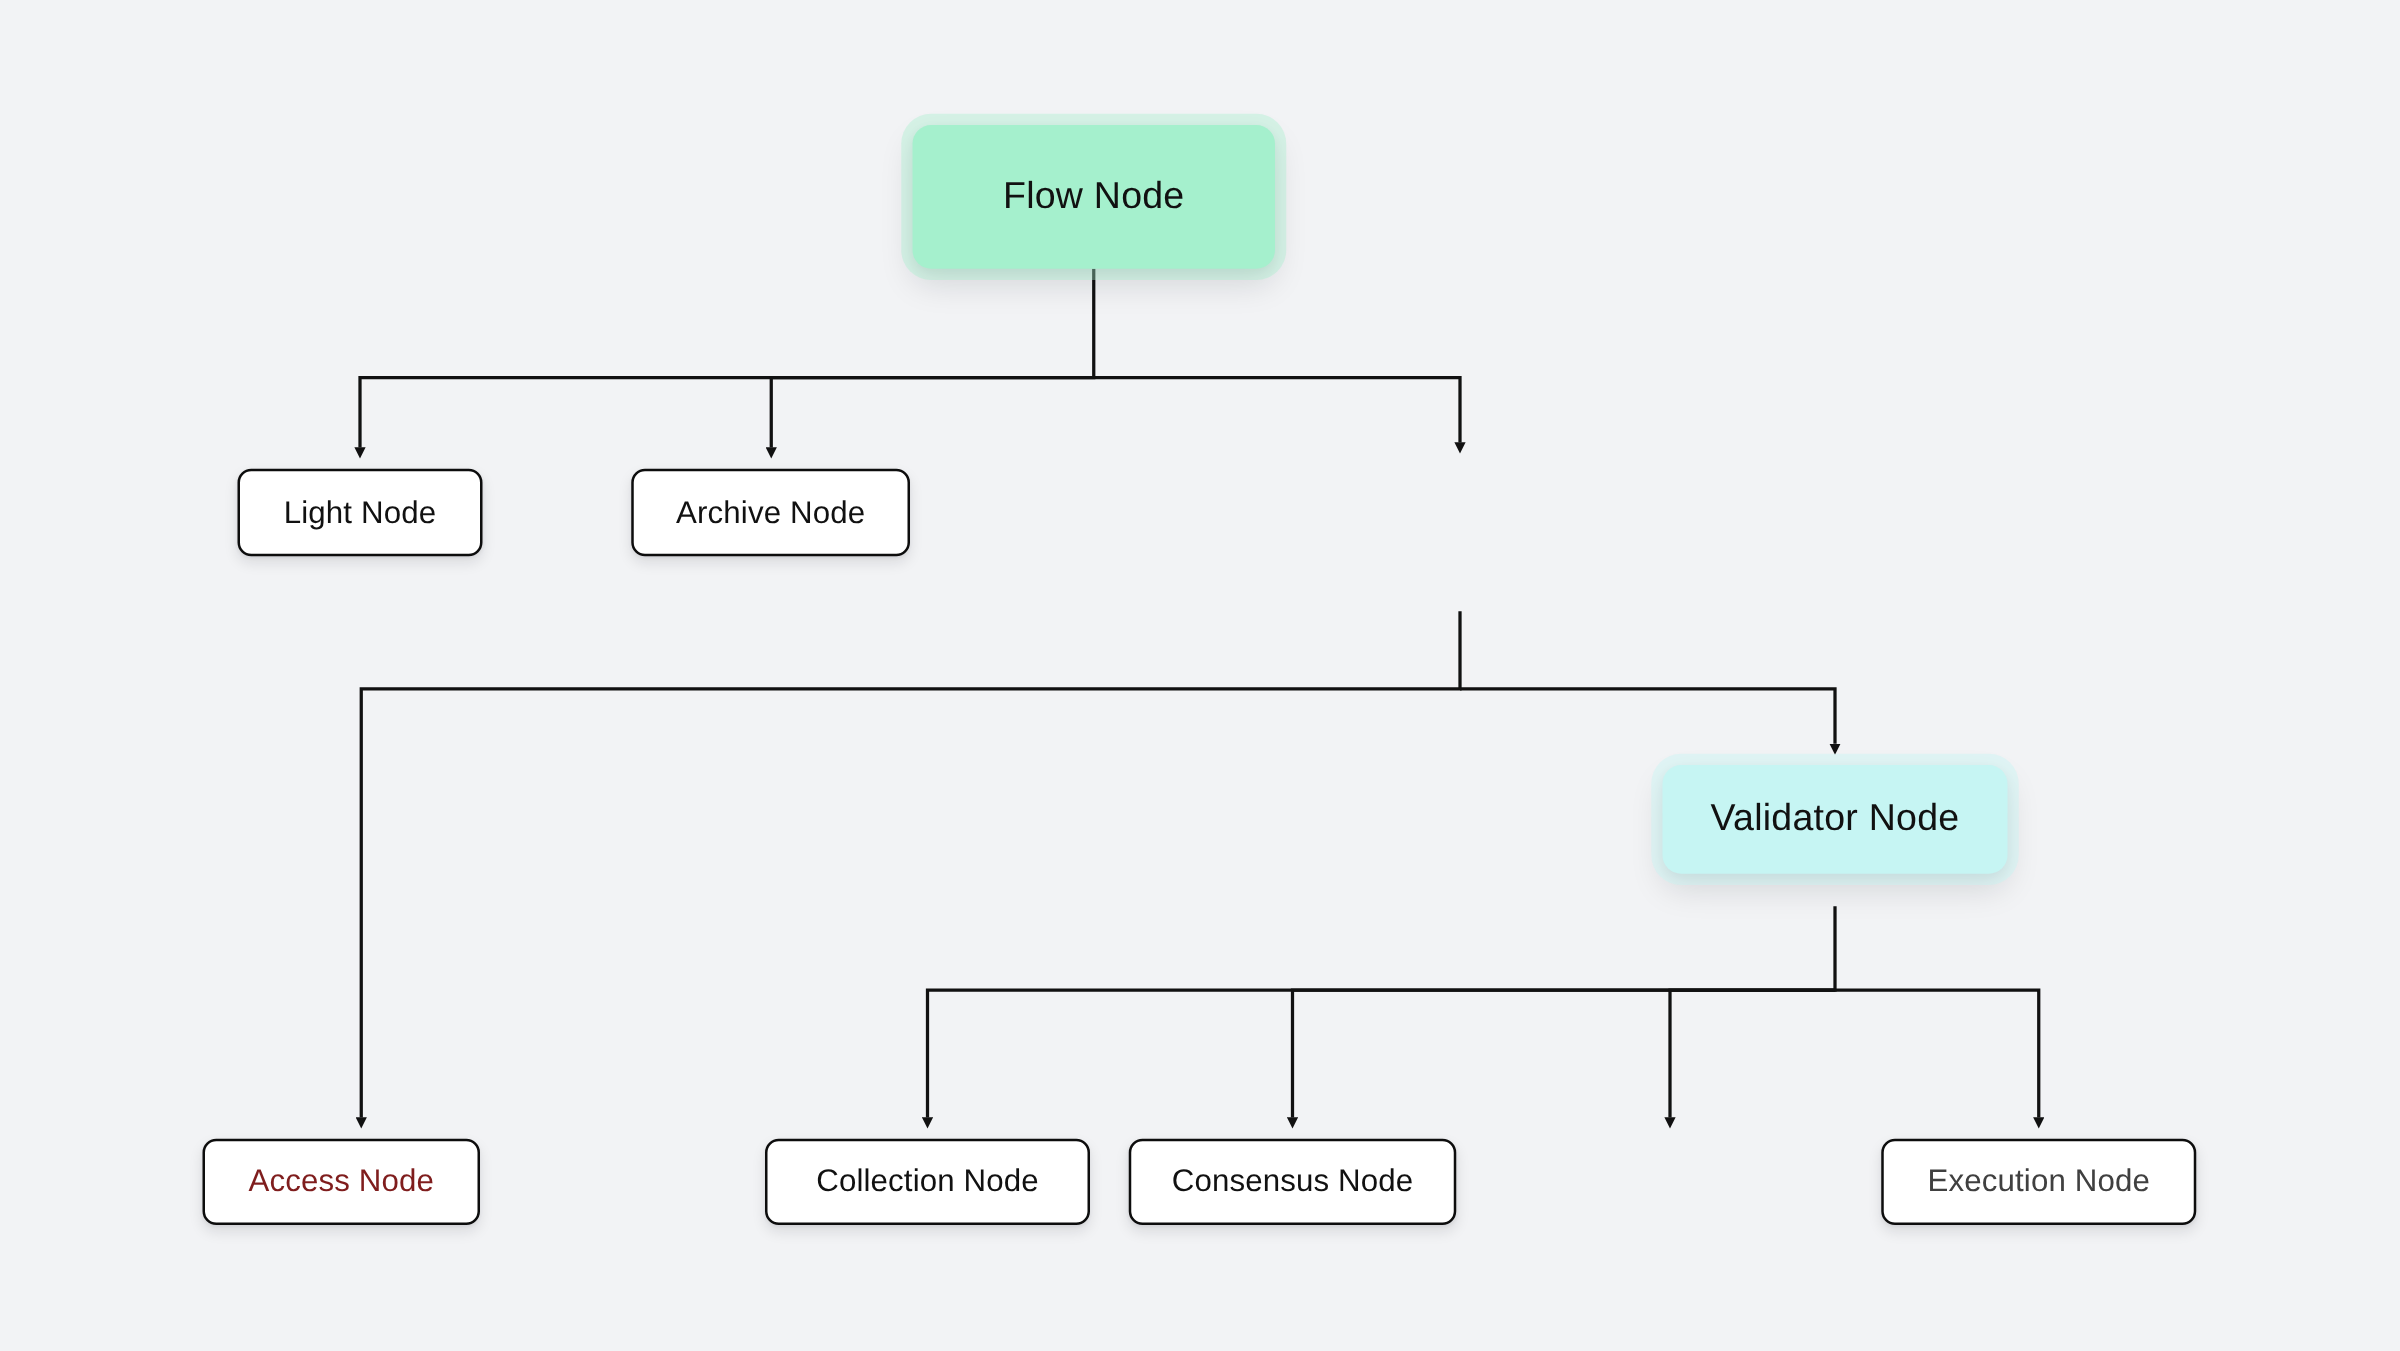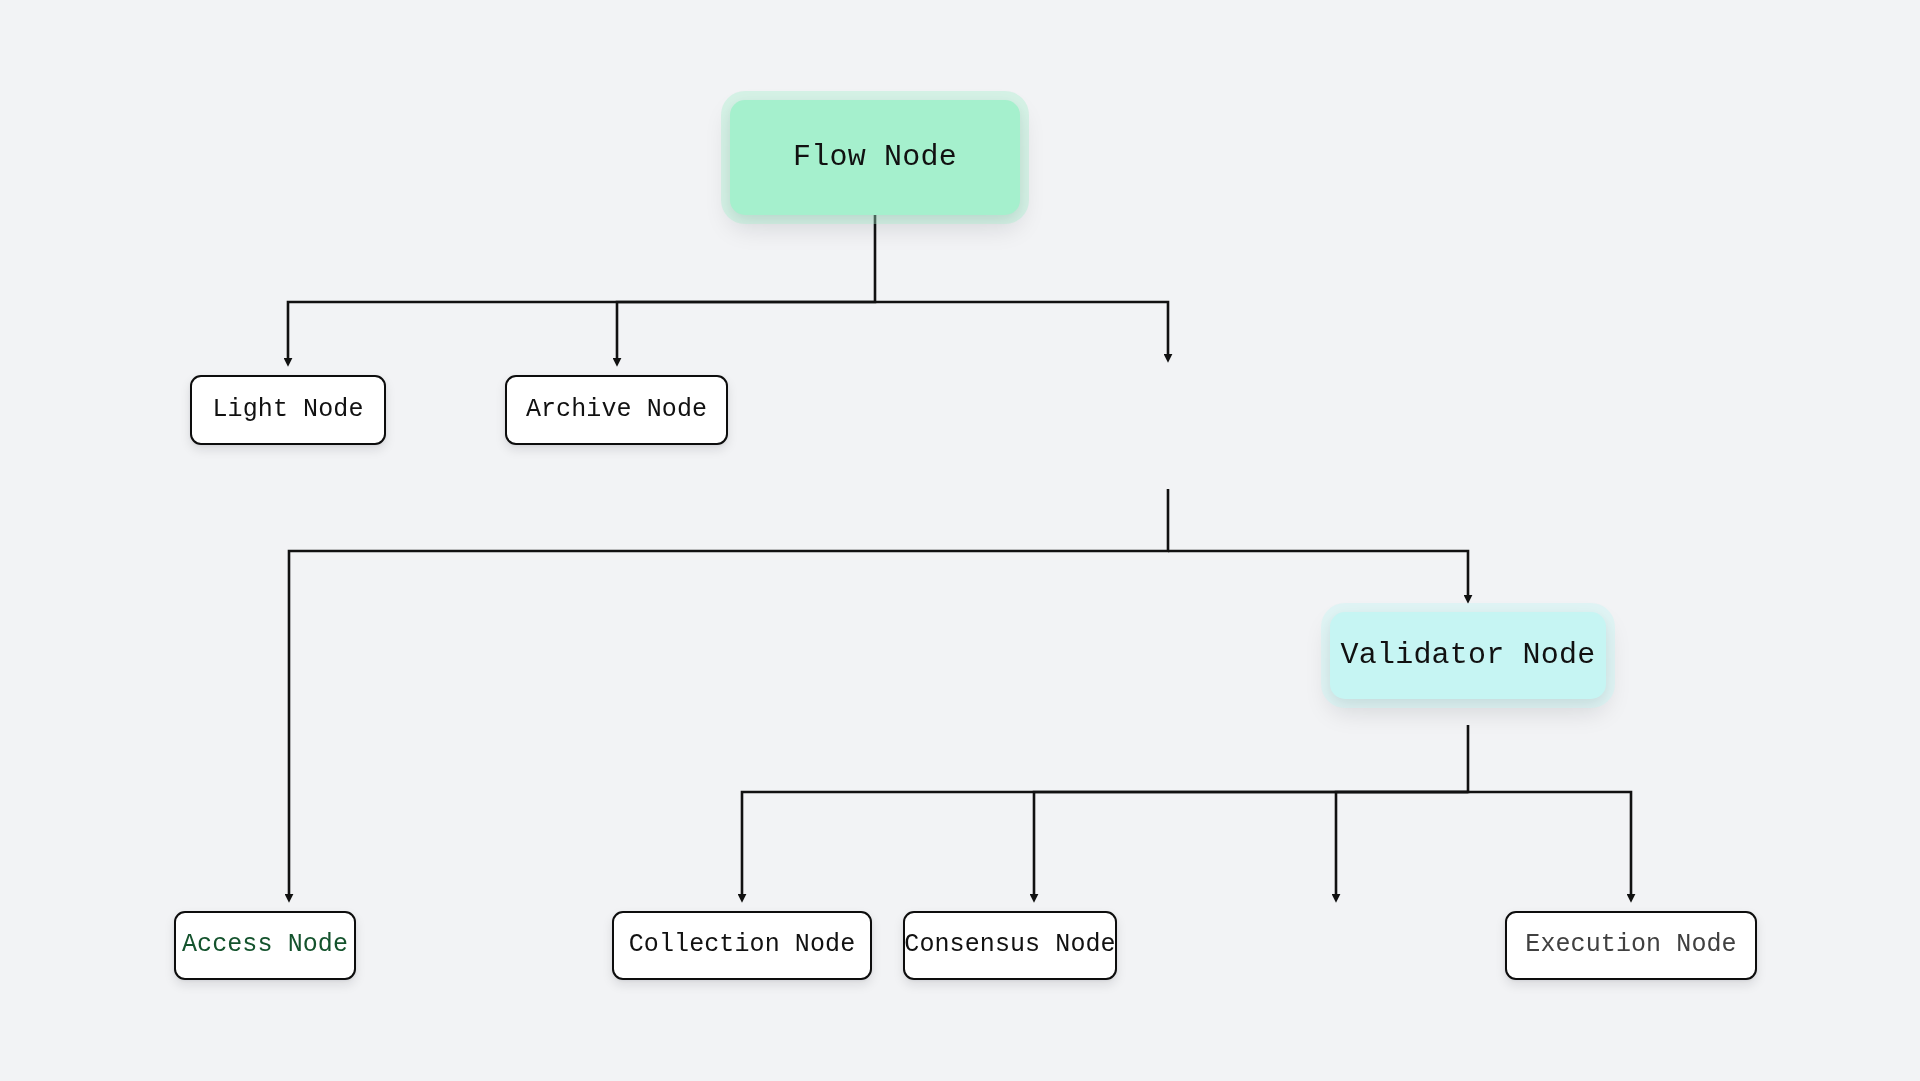--- a/index.html
+++ b/index.html
@@ -38,21 +38,20 @@
     position: absolute;
     box-sizing: border-box;
     display: flex;
     align-items: center;
     justify-content: center;
     border-radius: 12px;
     color: #111111;
     text-align: center;
     line-height: 1.15;
     white-space: nowrap;
-    font-family: Liberation Mono, monospace;
   }
 
   
   .node--leaf {
     background: #ffffff;
     border: 2.5px solid #0d0d0d;
     border-radius: 11px;
     font-size: 25px;
     letter-spacing: 0.1px;
     box-shadow: 0 5px 11px rgba(17, 22, 30, 0.10),
@@ -126,33 +125,33 @@
 
   <div class="node node--leaf" id="node-archive" style="left: 505px; top: 375px; width: 223px; height: 70px; color: rgb(17, 17, 17);">
     <span class="node-label">Archive Node</span>
   </div>
 
   <div class="node node--leaf" id="node-light" style="left: 190px; top: 375px; width: 196px; height: 70px; color: rgb(17, 17, 17);">
     <span class="node-label">Light Node</span>
   </div>
 
 
-  <div class="node node--leaf" id="node-access" style="left: 174px; top: 911px; width: 182px; height: 69px; color: #14532d;">
+  <div class="node node--leaf" id="node-access" style="left: 162px; top: 911px; width: 222px; height: 69px; color: #7f1d1d;">
     <span class="node-label">Access Node</span>
   </div>
 
   <div class="node node--tinted node--validator" id="node-validator" style="left: 1330px; top: 612px; width: 276px; height: 87px; color: rgb(17, 17, 17);">
     <span class="node-label">Validator Node</span>
   </div>
 
   <div class="node node--leaf" id="node-collection" style="left: 612px; top: 911px; width: 260px; height: 69px; color: rgb(17, 17, 17);">
     <span class="node-label">Collection Node</span>
   </div>
 
-  <div class="node node--leaf" id="node-consensus" style="left: 903px; top: 911px; width: 214px; height: 69px; color: rgb(17, 17, 17);">
+  <div class="node node--leaf" id="node-consensus" style="left: 903px; top: 911px; width: 262px; height: 69px; color: rgb(17, 17, 17);">
     <span class="node-label">Consensus Node</span>
   </div>
 
 
   <div class="node node--leaf" id="node-execution" style="left: 1505px; top: 911px; width: 252px; height: 69px; color: #404040;">
     <span class="node-label">Execution Node</span>
   </div>
 
 </div>
 

